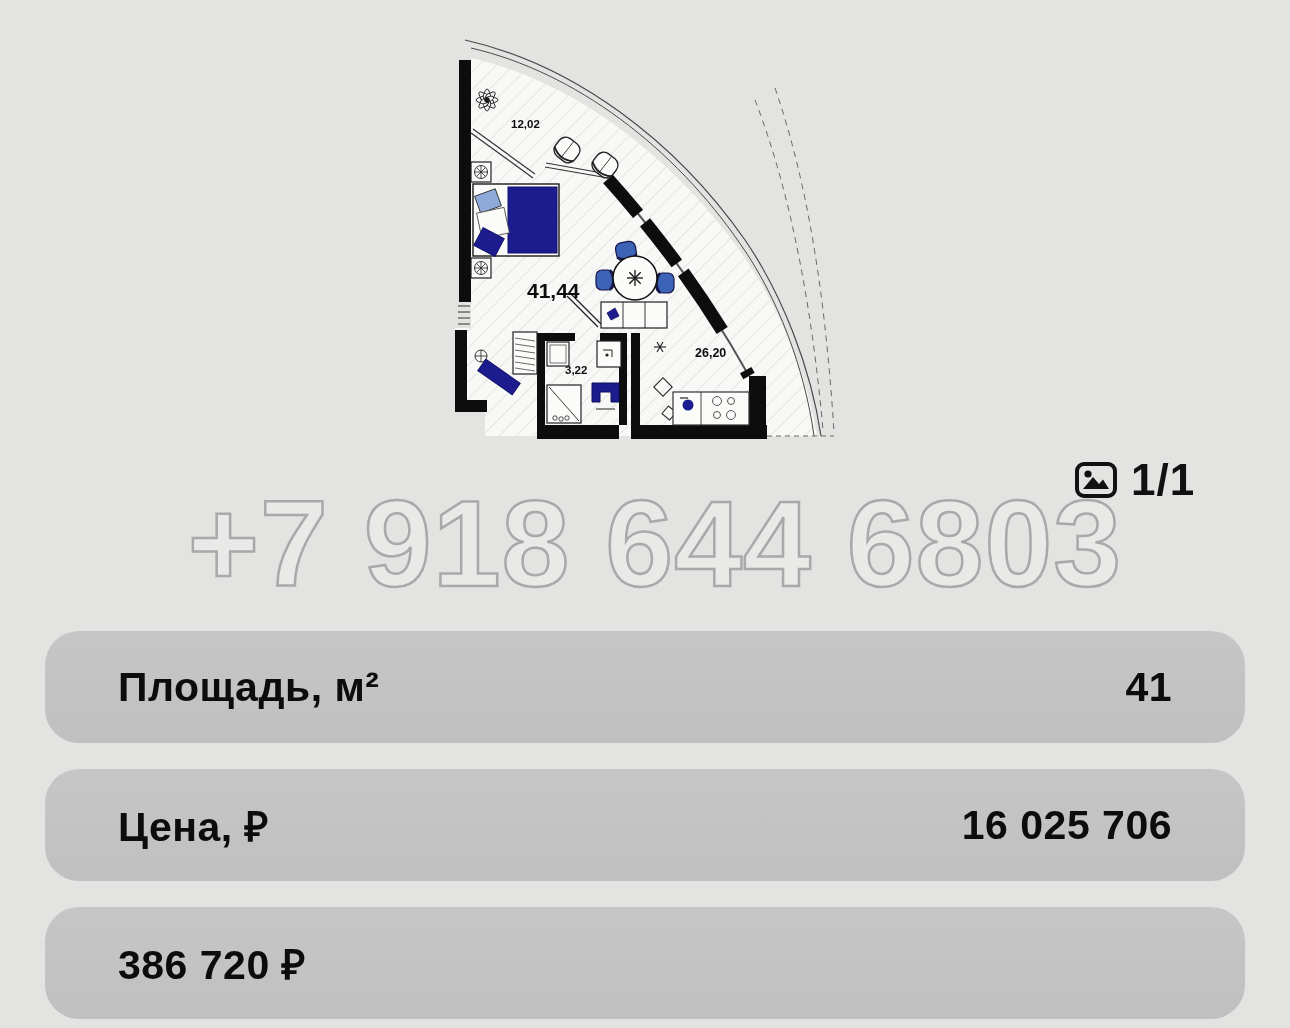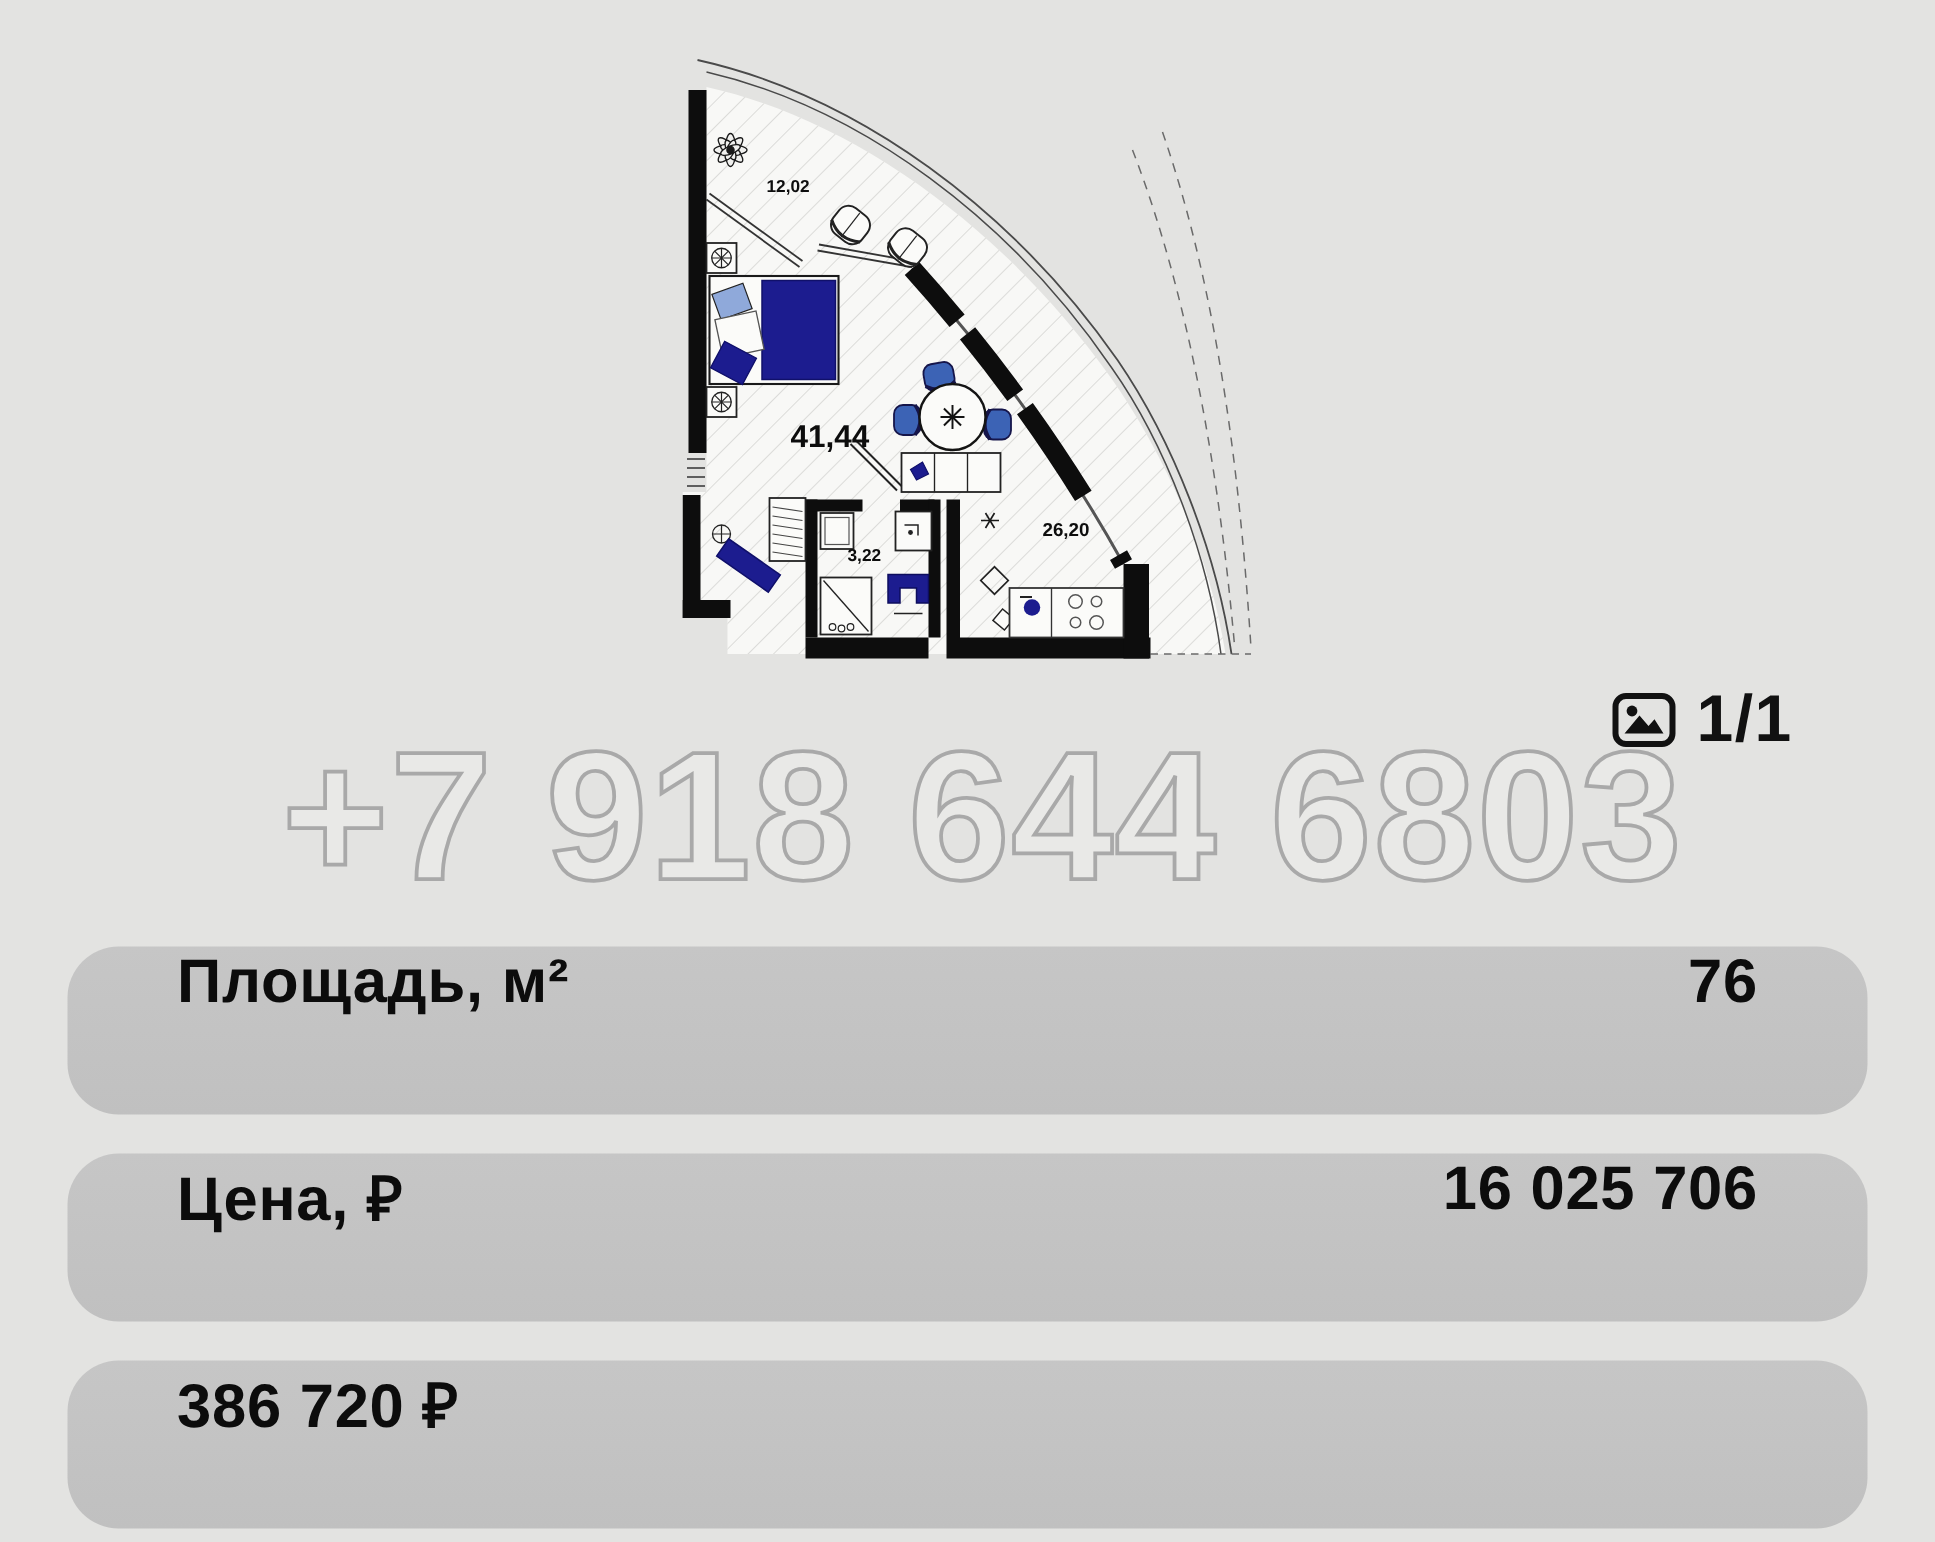--- a/index.html
+++ b/index.html
@@ -25,21 +25,21 @@
   }
   .gallery-counter{
     position:absolute;top:458px;left:1074px;height:44px;
     display:flex;align-items:center;gap:13px;z-index:2;justify-content:space-between;
   }
   .gallery-counter .count{font-size:44px;font-weight:bold;color:#111;letter-spacing:1px;}
   .rows{position:absolute;left:45px;top:631px;width:1200px;z-index:3;}
   .info-row{
     width:1200px;height:112px;border-radius:34px;
     background:linear-gradient(180deg,#c6c6c6,#c0c0c0);
-    display:flex;align-items:flex-start;justify-content:space-between;
+    display:flex;align-items:center;justify-content:space-between;
     padding:0 73px;box-sizing:border-box;
     margin-bottom:26px;
   }
   .info-row .lbl,.info-row .val{
     font-size:41px;font-weight:bold;color:#0c0c0c;letter-spacing:0.5px;
   }
 </style>
 </head>
 <body>
 
@@ -241,21 +241,21 @@
         <circle cx="14" cy="13" r="3.6" fill="#111"></circle>
         <path d="M9,28 L19,16 L25,23 L29,18.5 L35,28 Z" fill="#111"></path>
       </svg>
     </span>
     <span class="count">1/1</span>
   </div>
 
   <div class="rows">
     <div class="info-row">
       <span class="lbl">Площадь, м²</span>
-      <span class="val">76</span>
+      <span class="val">41</span>
     </div>
     <div class="info-row">
       <span class="lbl">Цена, ₽</span>
       <span class="val">16 025 706</span>
     </div>
     <div class="info-row">
       <span class="val">386 720 ₽</span>
     </div>
   </div>
 

